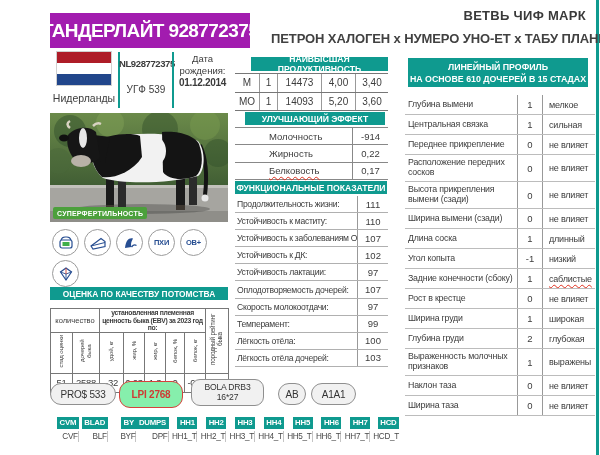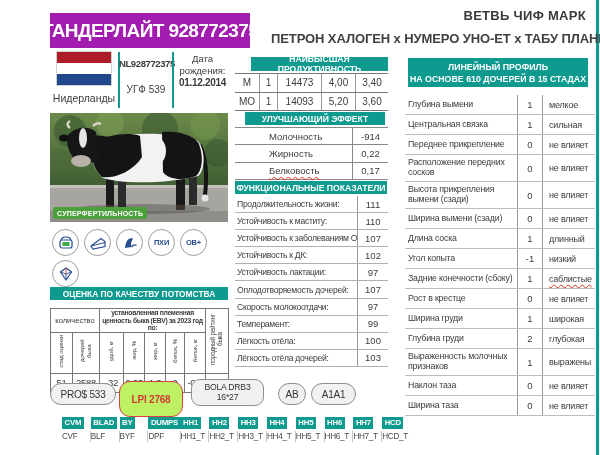--- a/index.html
+++ b/index.html
@@ -89,29 +89,29 @@
   .rot{display:inline-block;writing-mode:vertical-rl;transform:rotate(180deg);
        font-size:6.2px;line-height:6.6px;max-height:36px;letter-spacing:-0.2px;}
   .rot-big{max-height:52px;font-size:6.4px;}
   .td-val{height:18px;font-size:9.5px;letter-spacing:-0.3px;}
 
   
   .pill{position:absolute;border:1.4px solid #8f8f8f;border-radius:11px;background:#f1f1f1;color:#333;
         display:flex;align-items:center;justify-content:center;font-size:10px;box-sizing:border-box;
         letter-spacing:-0.2px;}
   .pill-pro{left:50px;top:383px;width:66px;height:22px;}
-  .pill-lpi{left:119px;top:381px;width:64px;height:36px;border-color:#d6413b;color:#cf3a34;font-weight:bold;background:#bef264;}
+  .pill-lpi{left:119px;top:381px;width:64px;height:27px;border-color:#d6413b;color:#cf3a34;font-weight:bold;background:#86efac;}
   .pill-bola{left:191px;top:379px;width:73px;height:27px;border-radius:9px;flex-direction:column;
              font-size:8.6px;line-height:9.8px;}
   .pill-ab{left:278px;top:383px;width:28px;height:22px;}
   .pill-a1a1{left:311px;top:383px;width:45px;height:22px;}
 
   
   .genrow{position:absolute;left:50px;top:411px;width:349px;display:grid;
-          grid-template-columns:repeat(12,1fr);text-align:left;margin-left:12px;}
+          grid-template-columns:repeat(12,1fr);text-align:right;}
   .gbadge{display:inline-block;background:#0f9a8f;color:#fff;font-weight:bold;font-size:7.8px;
           padding:2px 2.5px;line-height:1;letter-spacing:-0.2px;}
   .gstat{margin-top:2px;font-size:8.2px;color:#4a4a4a;border-right:1px solid #c4c4c4;padding:1px 0;letter-spacing:-0.3px;}
   .gcell:last-child .gstat{border-right:none;}
 
   .sq{text-decoration:underline wavy #e0301e 1px;text-underline-offset:2px;}
 </style>
 </head>
 <body>
 

